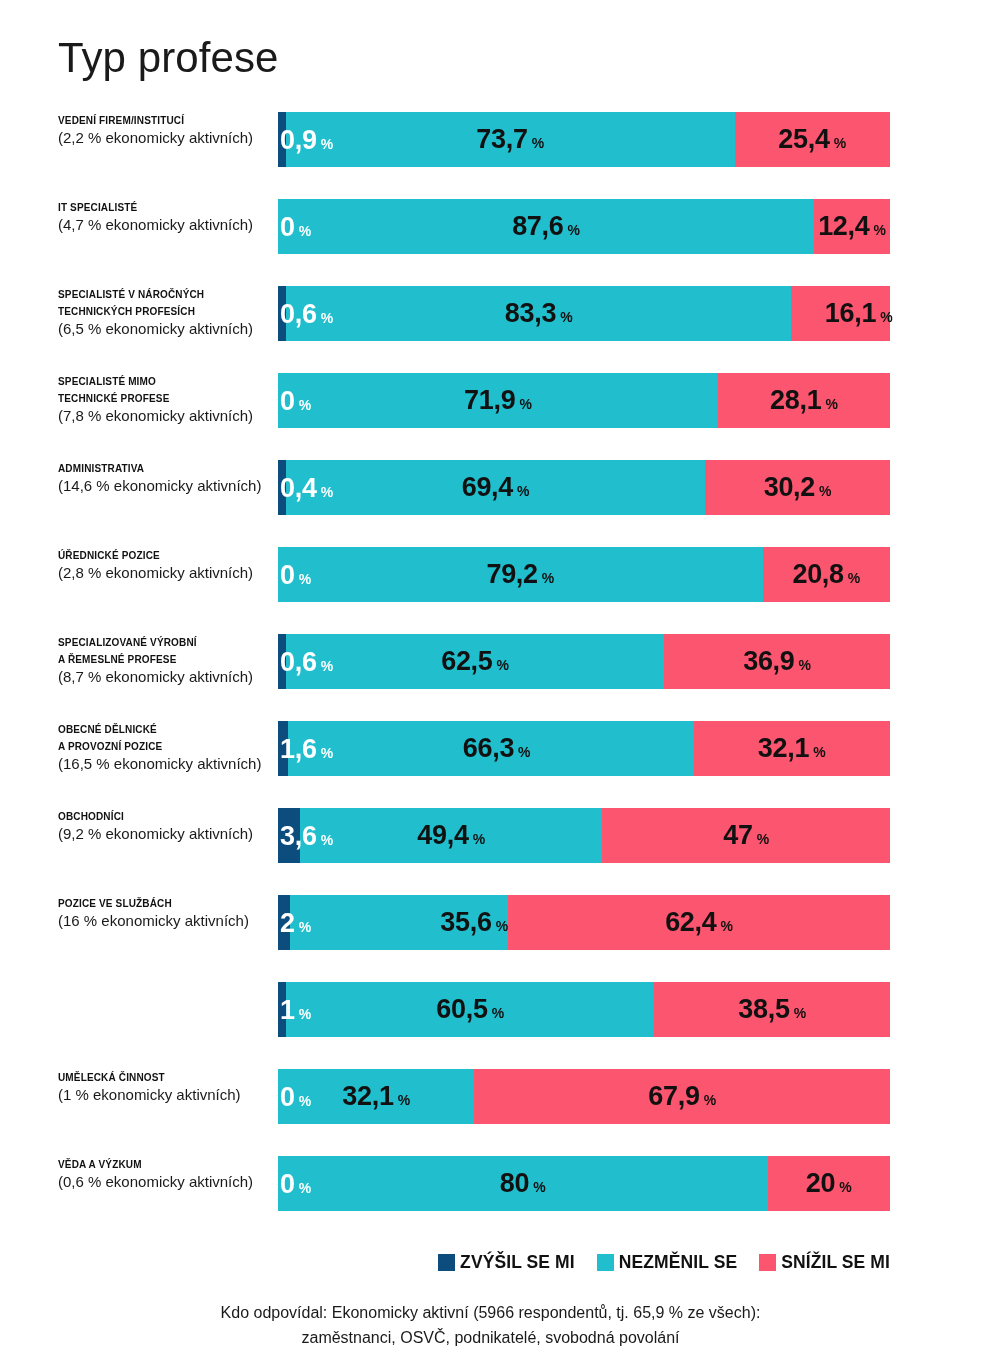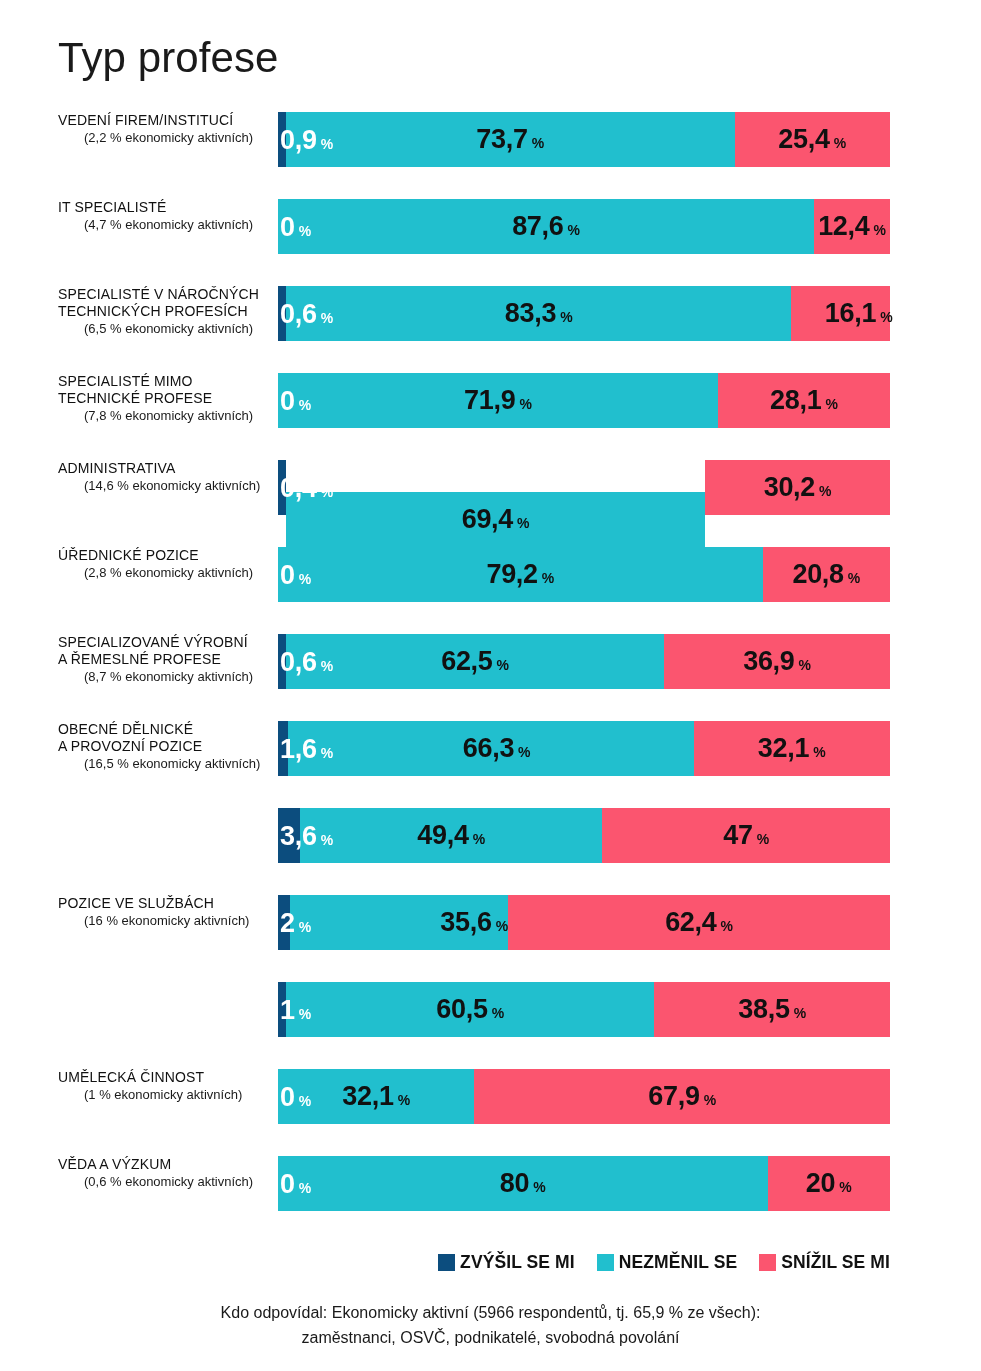--- a/index.html
+++ b/index.html
@@ -51,37 +51,36 @@
 
   .row-label {
     position: absolute;
     left: 58px;
     top: 0;
     width: 212px;
     text-align: left;
   }
 
   .row-label .name {
-    font-size: 14px;
-    font-weight: normal;
+    font-size: 10px;
+    font-weight: bold;
     letter-spacing: 0.15px;
     line-height: 17px;
     color: #111111;
     text-transform: uppercase;
     white-space: pre-line;
   }
 
   .row-label .sub {
-    font-size: 13px;
+    font-size: 15px;
     font-weight: normal;
     line-height: 15px;
     color: #1a1a1a;
     margin-top: 1px;
     white-space: nowrap;
-    margin-left: 26px;
   }
 
   .bar {
     position: absolute;
     left: 278px;
     width: 612px;
     height: 55px;
     display: flex;
     overflow: visible;
   }
@@ -289,21 +288,21 @@
           <div class="name">ADMINISTRATIVA</div>
           <div class="sub">(14,6 % ekonomicky aktivních)</div>
         </div>
         <div class="bar">
           <div class="seg seg-up" style="width: 8px;">
             <span class="val">
               <span>0,4</span>
               <span class="pct">%</span>
             </span>
           </div>
-          <div class="seg seg-same" style="width: 419.176px; margin-top: 32px;">
+          <div class="seg seg-same" style="width: 419.176px;">
             <span class="val">
               <span>69,4</span>
               <span class="pct">%</span>
             </span>
           </div>
           <div class="seg seg-down" style="width: 184.824px;">
             <span class="val">
               <span>30,2</span>
               <span class="pct">%</span>
             </span>
@@ -384,20 +383,24 @@
           </div>
           <div class="seg seg-down" style="width: 196.452px;">
             <span class="val">
               <span>32,1</span>
               <span class="pct">%</span>
             </span>
           </div>
         </div>
       </div>
       <div class="row">
+        <div class="row-label">
+          <div class="name">OBCHODNÍCI</div>
+          <div class="sub">(9,2 % ekonomicky aktivních)</div>
+        </div>
         <div class="bar">
           <div class="seg seg-up" style="width: 22.032px;">
             <span class="val">
               <span>3,6</span>
               <span class="pct">%</span>
             </span>
           </div>
           <div class="seg seg-same" style="width: 302.328px;">
             <span class="val">
               <span>49,4</span>

